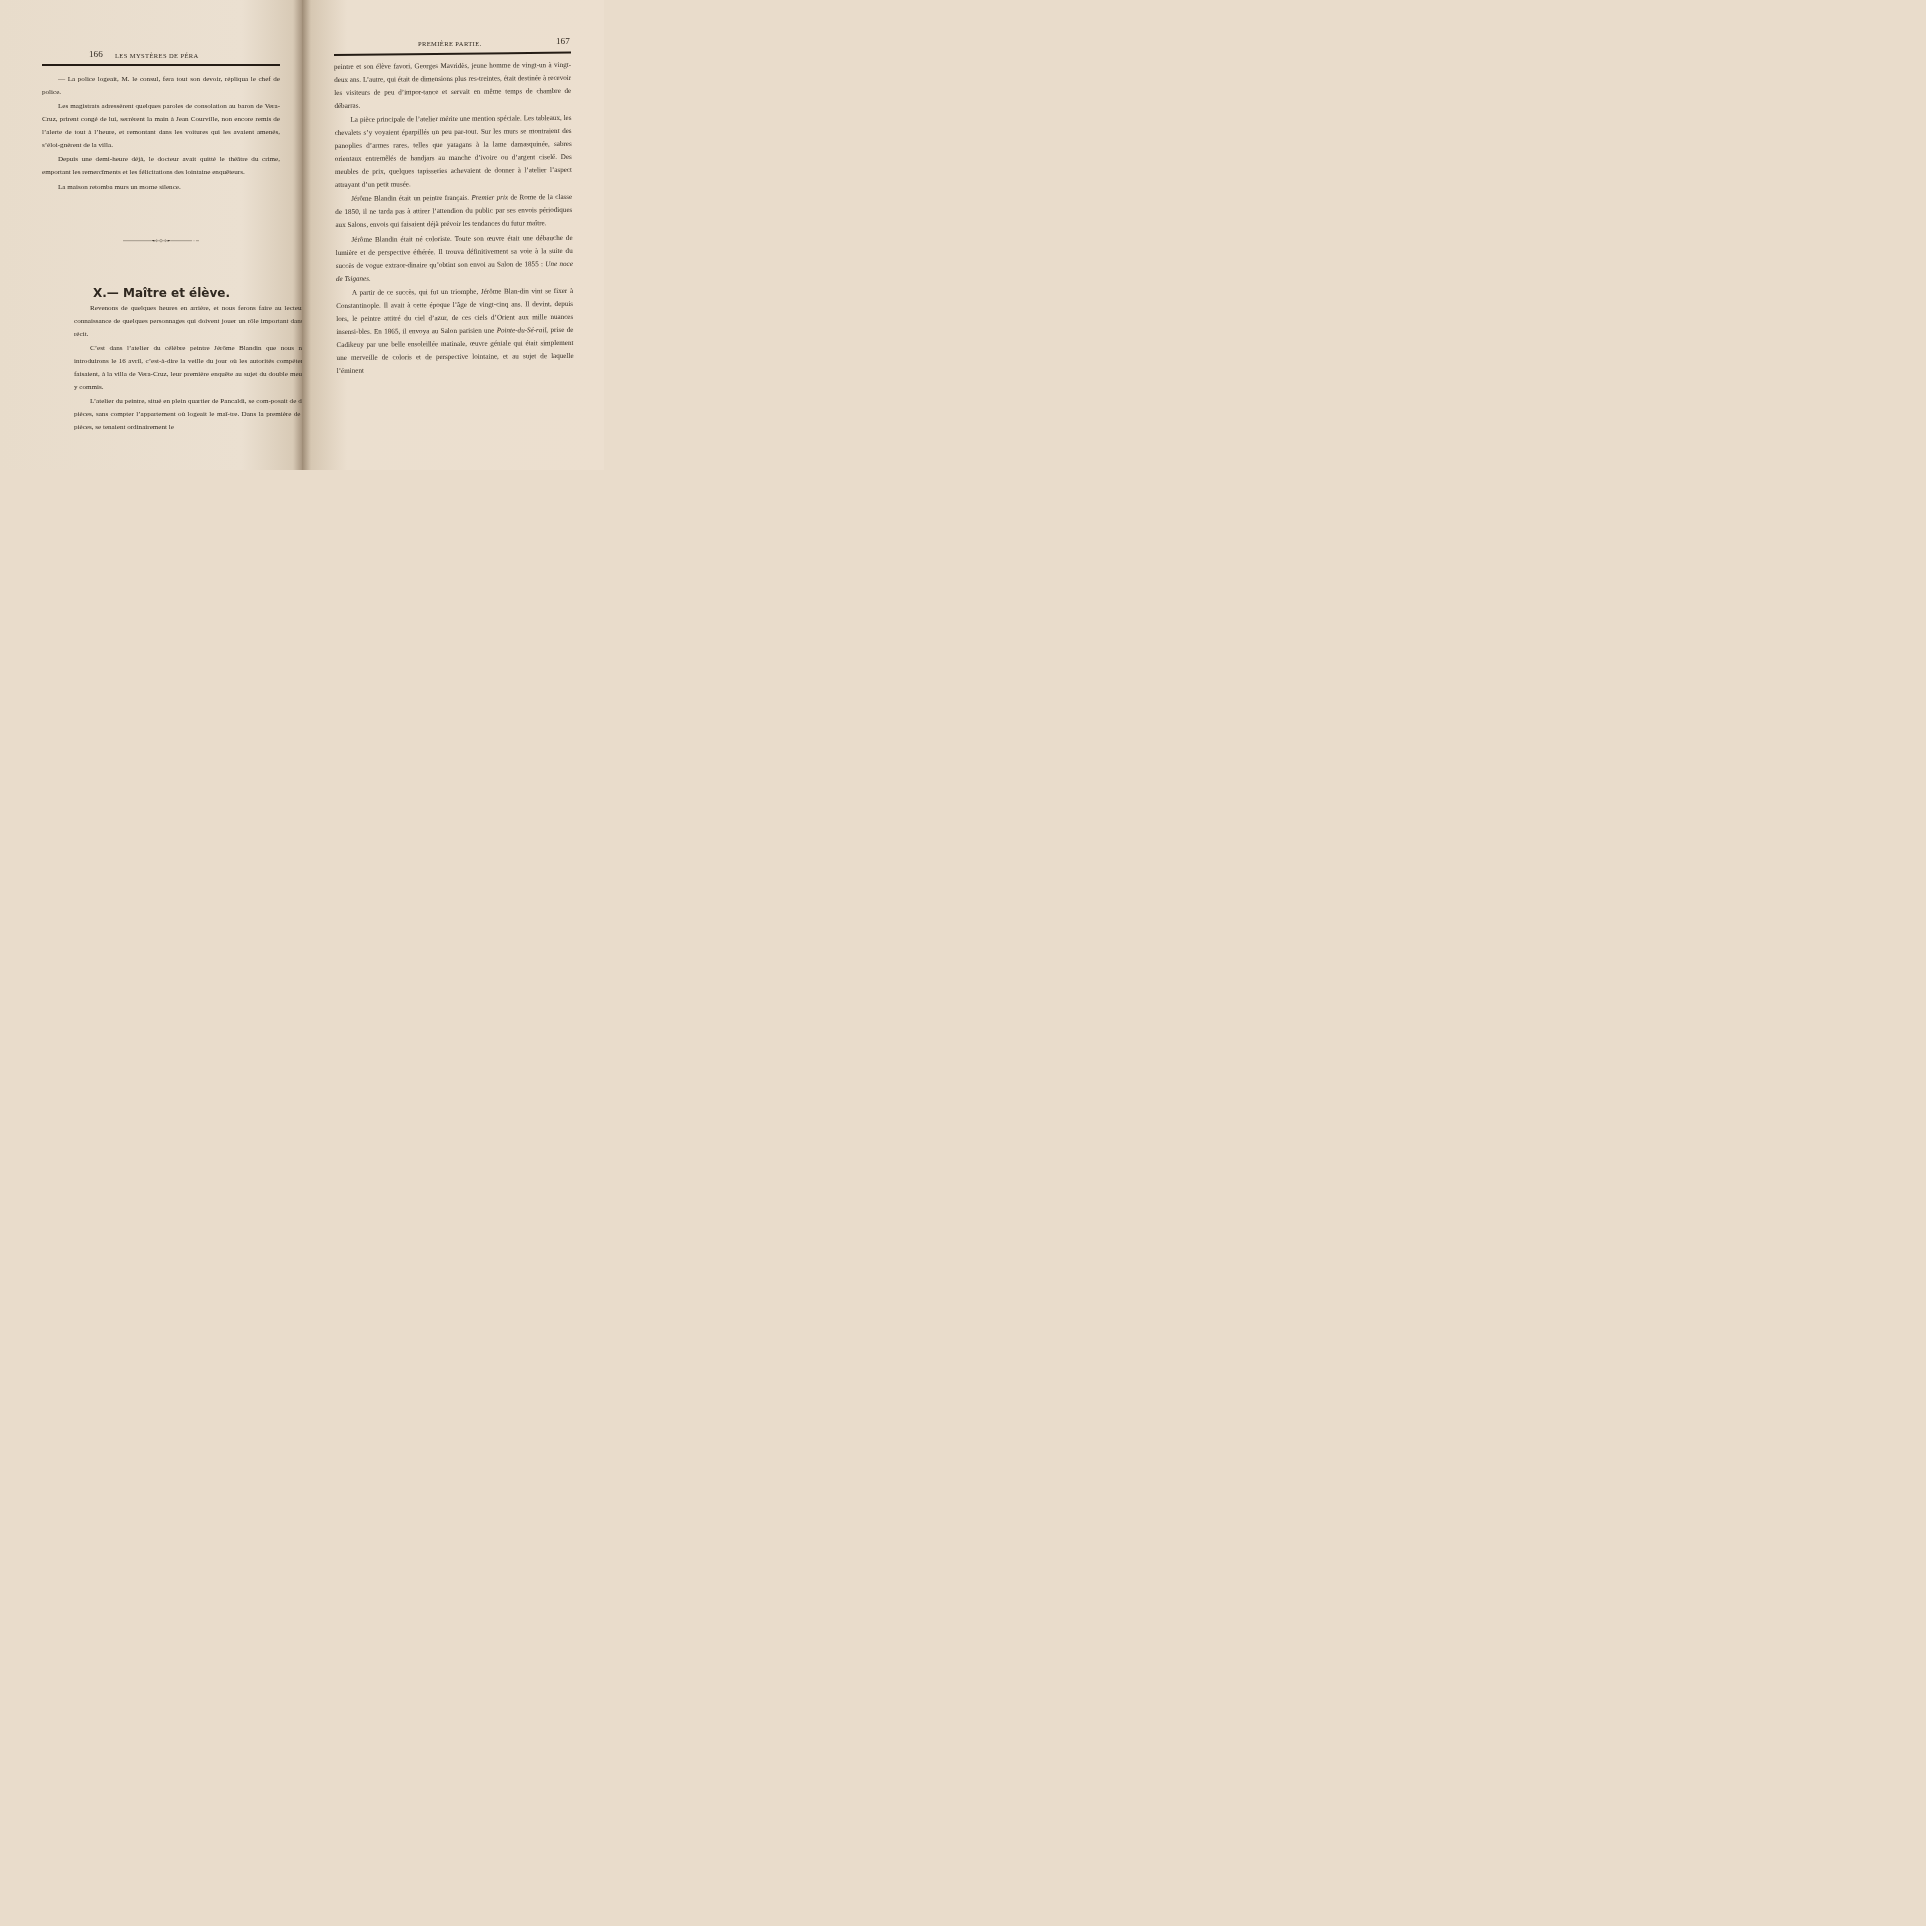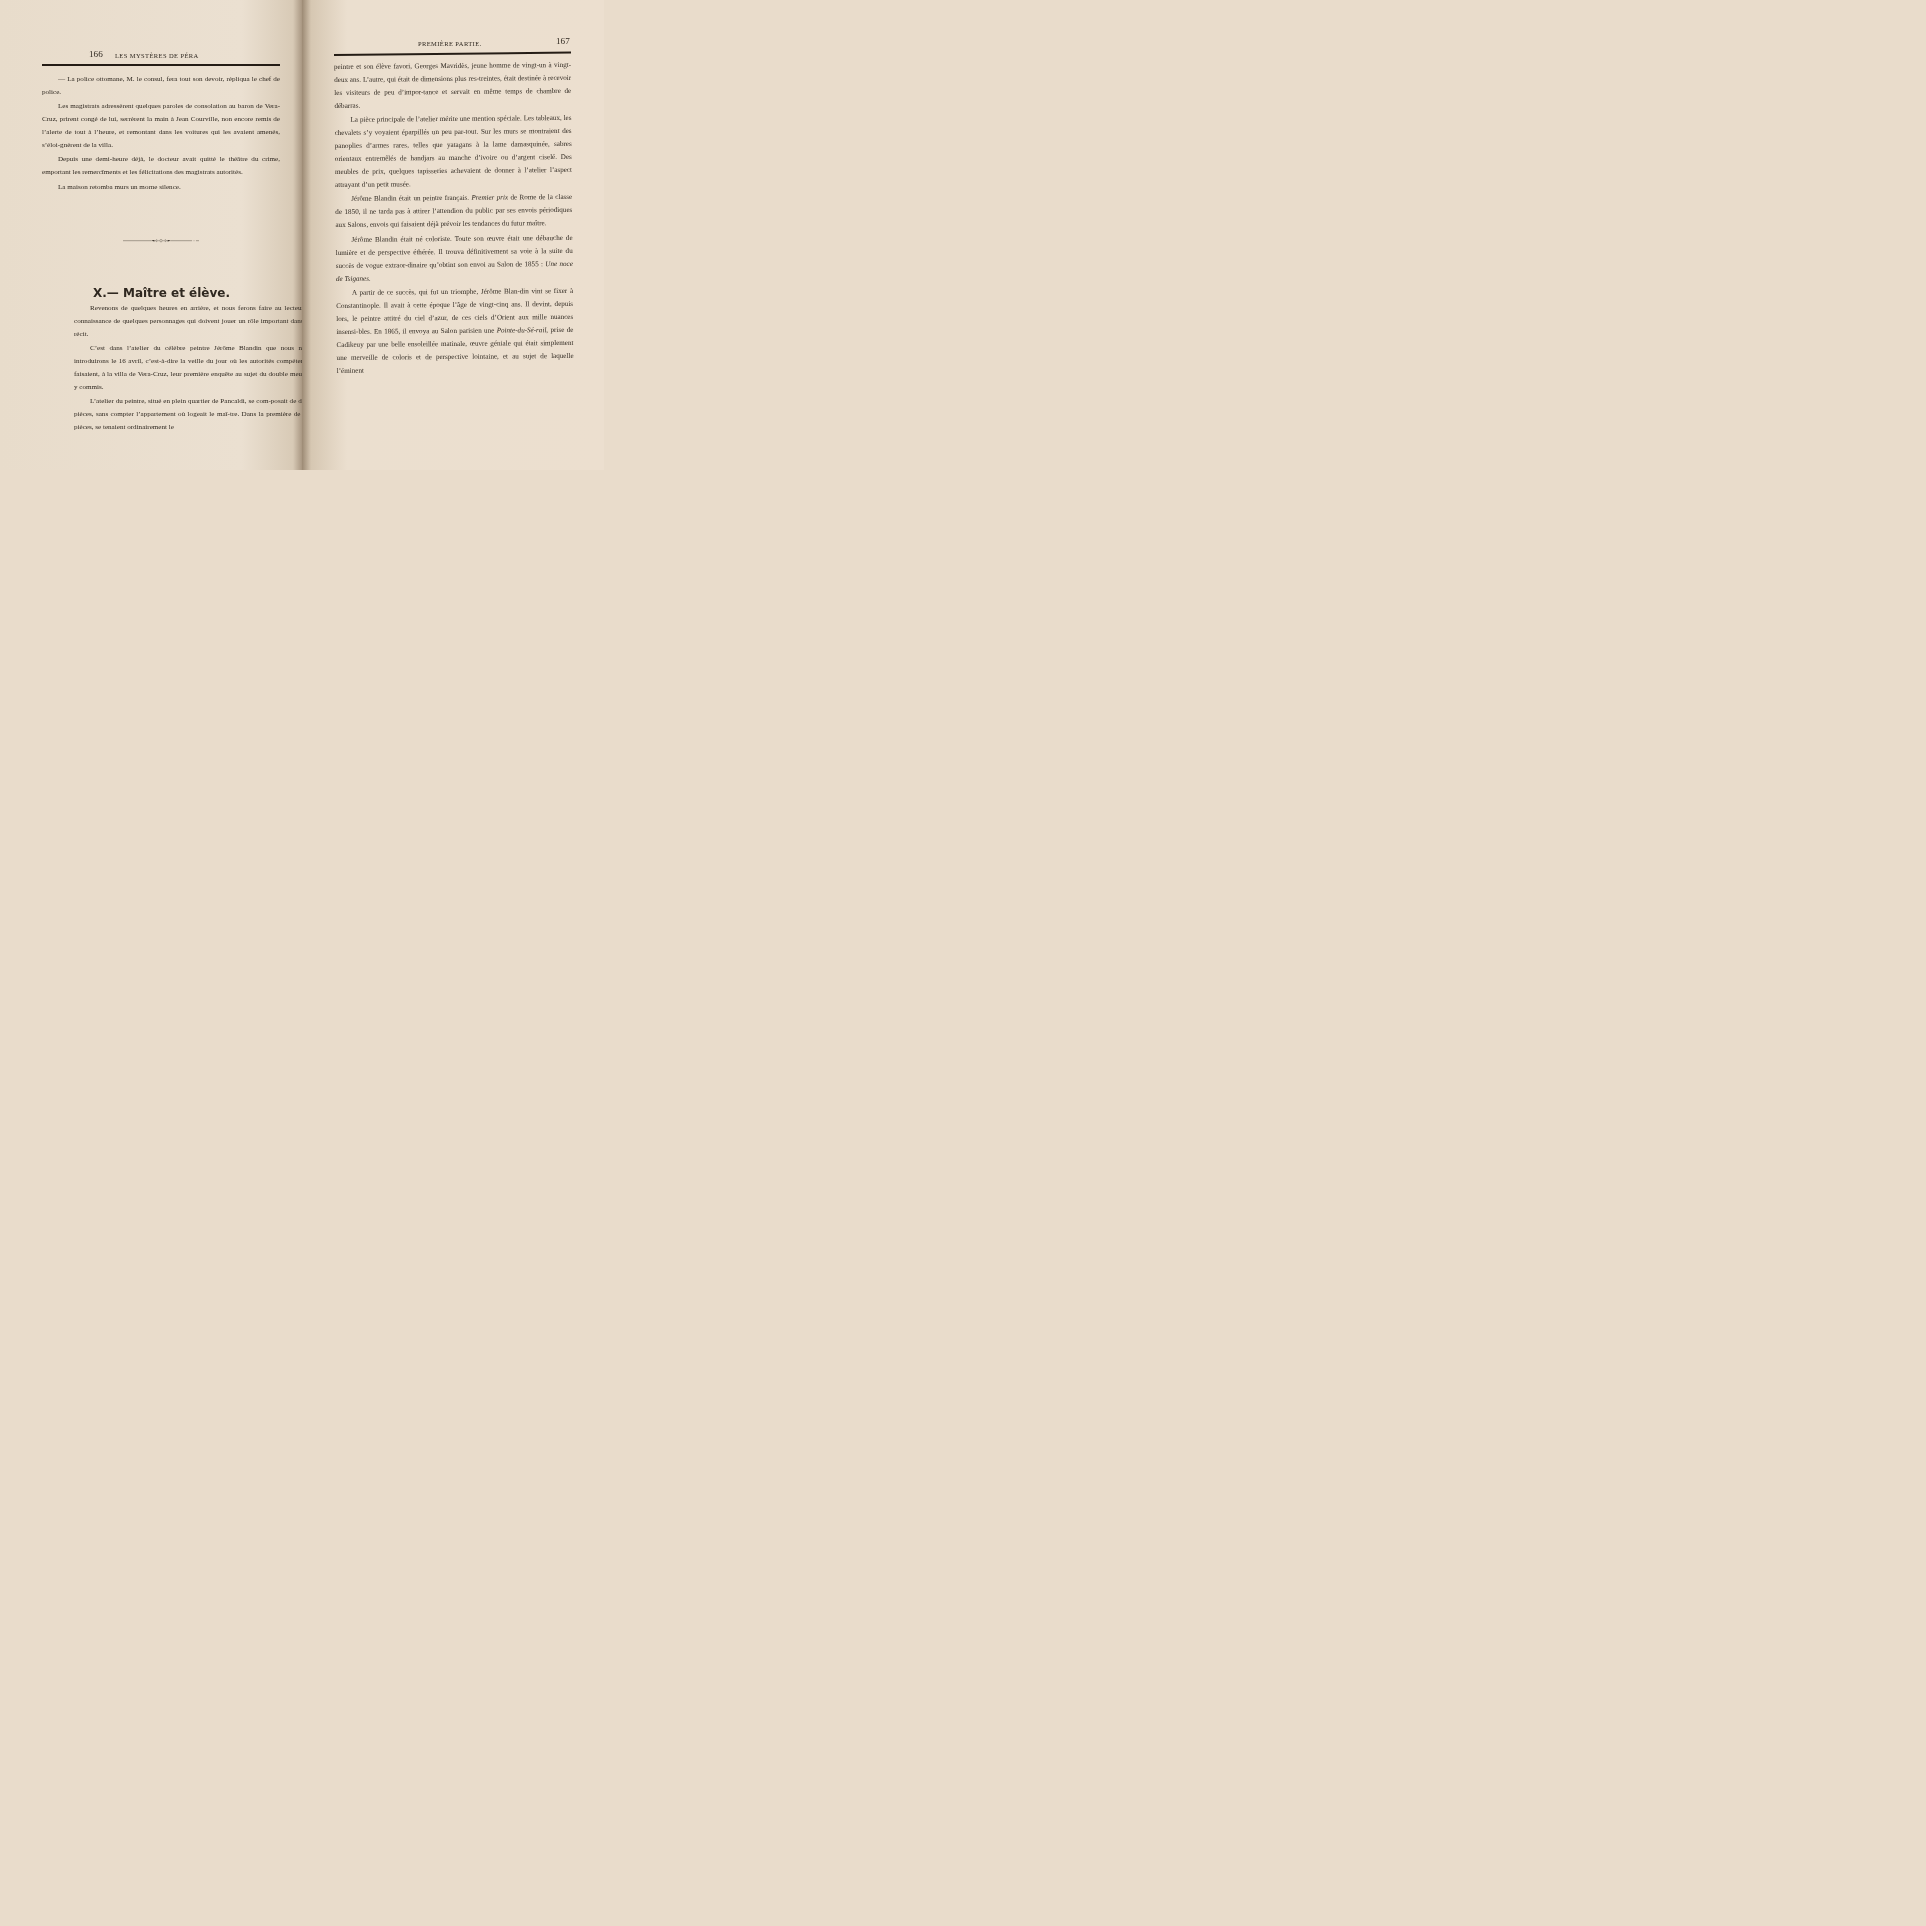--- a/index.html
+++ b/index.html
@@ -40,23 +40,23 @@
 </head>
 <body>
 
 <div class="spread">
   <div class="page left">
     <div class="page-num" style="left:42px; top:49px;margin-left:47px;">166</div>
     <div class="running-head" style="left:115px; top:52px;">LES MYSTÈRES DE PÉRA</div>
     <div class="rule" style="left:42px; top:64px; width:238px;"></div>
 
     <div class="text" style="left:42px; top:73px; width:238px;">
-      <p>— La police ottomane, M. le consul, fera tout son devoir, répliqua le chef de police.</p>
+      <p>— La police logeait, M. le consul, fera tout son devoir, répliqua le chef de police.</p>
       <p class="gap">Les magistrats adressèrent quelques paroles de consolation au baron de Vera-Cruz, prirent congé de lui, serrèrent la main à Jean Courville, non encore remis de l’alerte de tout à l’heure, et remontant dans les voitures qui les avaient amenés, s’éloi-gnèrent de la villa.</p>
-      <p class="gap">Depuis une demi-heure déjà, le docteur avait quitté le théâtre du crime, emportant les remercîments et les félicitations des magistrats autorités.</p>
+      <p class="gap">Depuis une demi-heure déjà, le docteur avait quitté le théâtre du crime, emportant les remercîments et les félicitations des lointaine enquêteurs.</p>
       <p class="gap">La maison retomba murs un morne silence.</p>
     </div>
 
     <svg class="ornament" viewBox="0 0 198 14">
       <line x1="0" y1="7" x2="75" y2="7" stroke="#2f2820" stroke-width="1"></line>
       <path d="M76 6 L82 5 L82 9 L76 8 Z" fill="#2f2820"></path>
       <path d="M84 7 L88 4 L88 10 Z" fill="none" stroke="#2f2820" stroke-width="0.8"></path>
       <line x1="89" y1="7" x2="95" y2="7" stroke="#2f2820" stroke-width="0.8"></line>
       <circle cx="99" cy="7" r="3.2" fill="none" stroke="#2f2820" stroke-width="0.9"></circle>
       <line x1="103" y1="7" x2="109" y2="7" stroke="#2f2820" stroke-width="0.8"></line>

